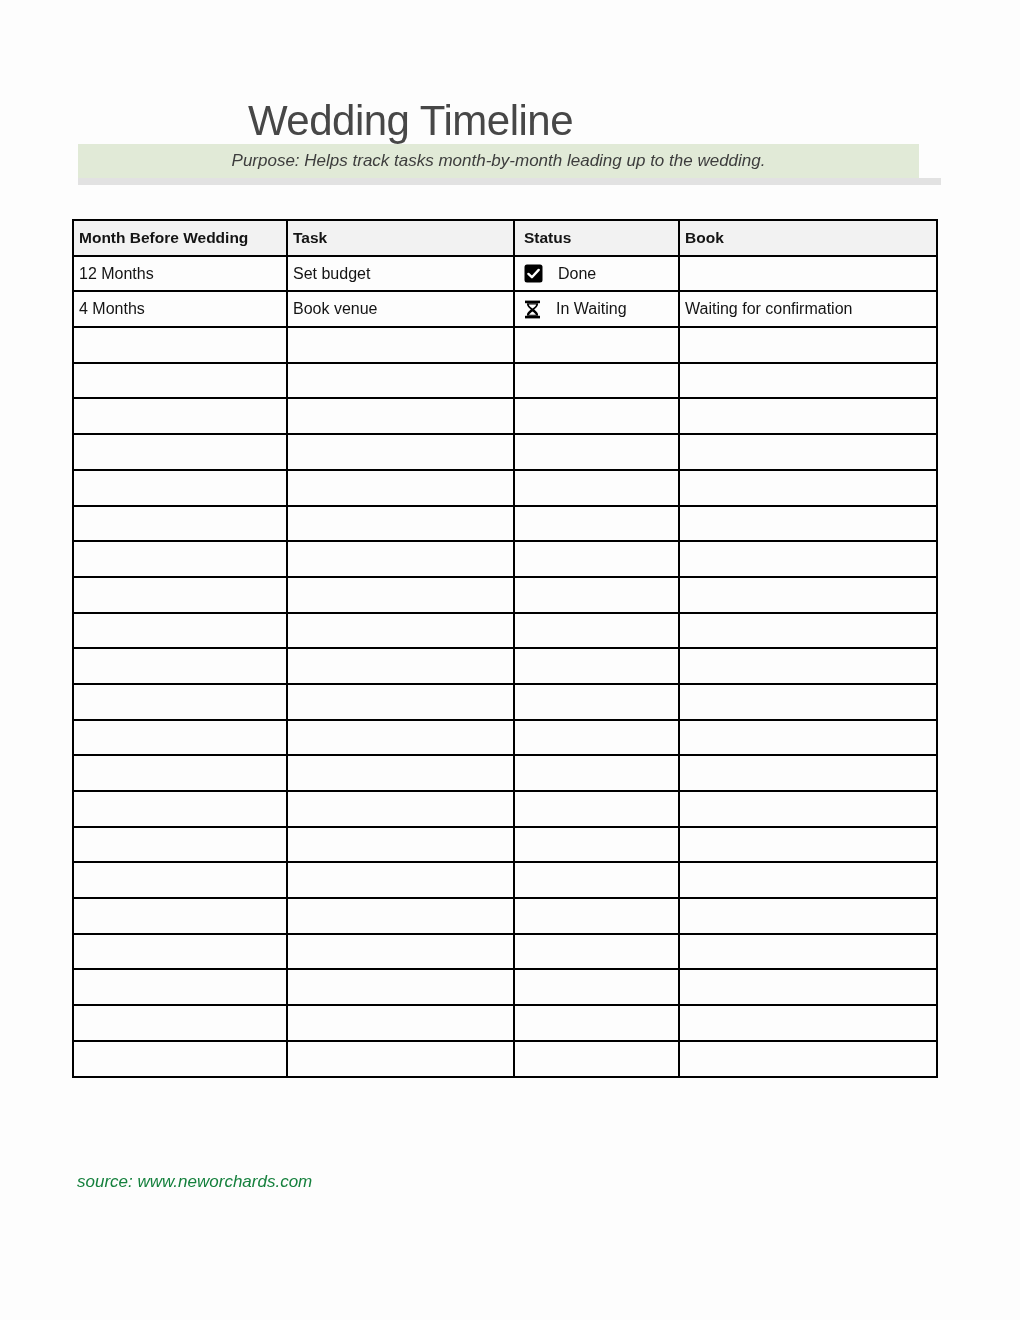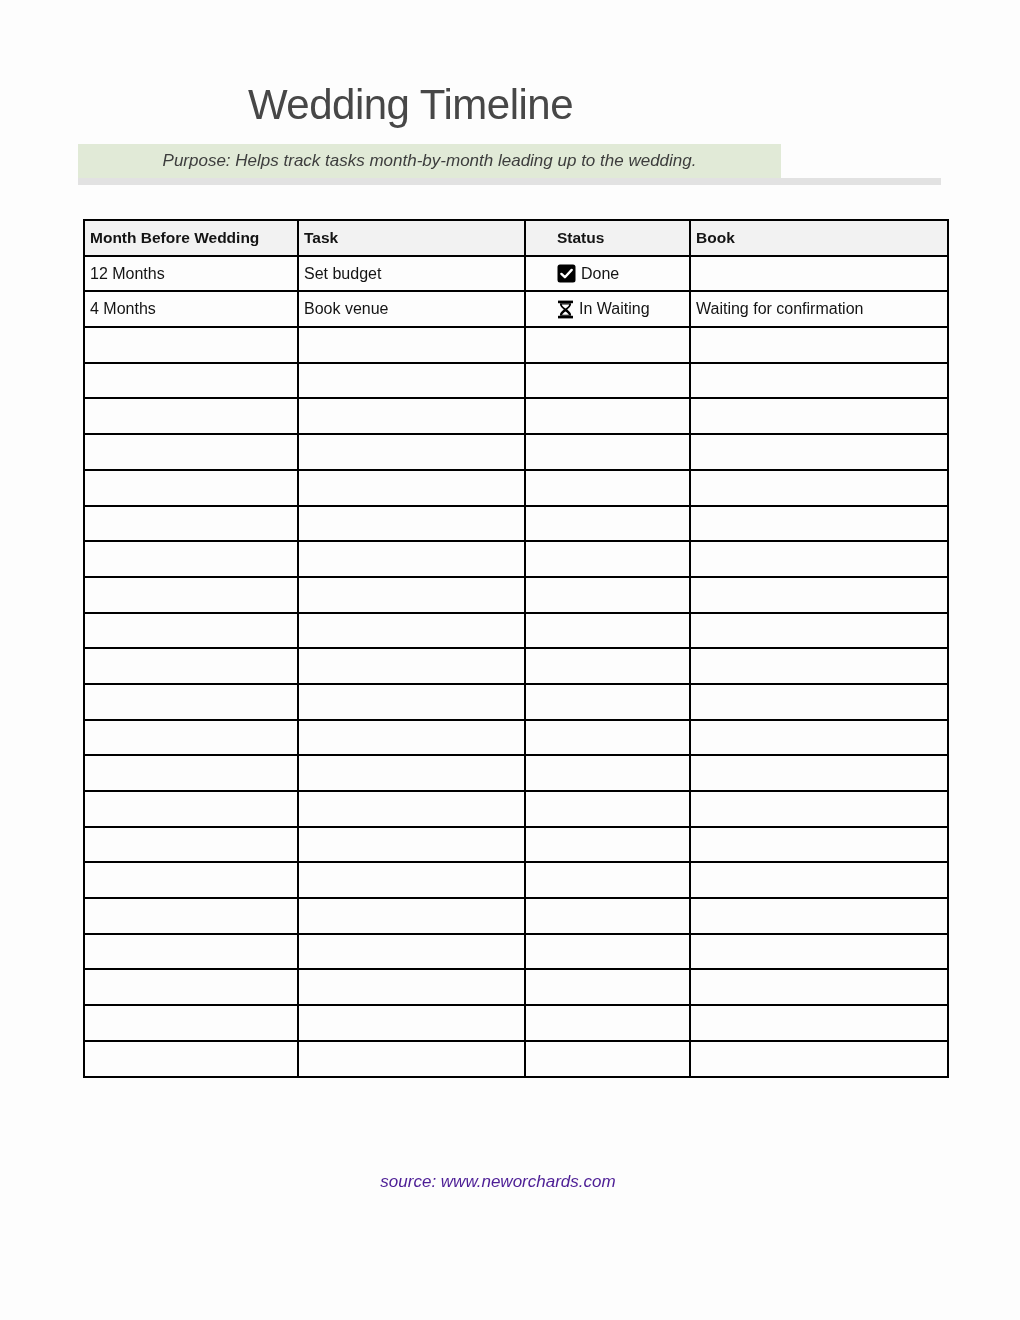--- a/index.html
+++ b/index.html
@@ -5,47 +5,47 @@
   * { margin: 0; padding: 0; box-sizing: border-box; }
   html, body {
     width: 1020px; height: 1320px;
     background: #fdfdfd;
     font-family: "Liberation Sans", sans-serif;
     position: relative;
     overflow: hidden;
   }
   .page-title {
     position: absolute;
-    top: 80px; left: 0; width: 821px;
+    top: 96px; left: 0; width: 821px;
     text-align: center;
     font-size: 42px;
     line-height: 50px;
     font-weight: 400;
     letter-spacing: -0.5px;
     color: #474747;
   }
   .purpose-banner {
     position: absolute;
-    top: 144px; left: 78px; width: 703px; height: 34px;
+    top: 144px; left: 78px; width: 841px; height: 34px;
     background: #e1ead7;
     display: flex; align-items: center; justify-content: center;
   }
   .purpose-text {
     font-style: italic;
     font-size: 17px;
     color: #3d3d3d;
   }
   .banner-strip {
     position: absolute;
     top: 178px; left: 78px; width: 863px; height: 7px;
     background: #e2e2e2;
   }
   .timeline-table-wrap {
     position: absolute;
-    top: 219px; left: 83px; width: 864px;
+    top: 219px; left: 72px; width: 864px;
   }
   table {
     border-collapse: collapse;
     width: 864px;
     table-layout: fixed;
     border: 2px solid #000;
   }
   th, td {
     border: 2px solid #000;
     height: 35.7px;
@@ -55,35 +55,35 @@
     vertical-align: middle;
     padding: 0 4px 0 5px;
     overflow: hidden;
     white-space: nowrap;
   }
   th {
     background: #f2f2f2;
     font-weight: 700;
     font-size: 15.5px;
   }
-  th.c3, td.c3 { padding-left: 31px; }
+  th.c3, td.c3 { padding-left: 9px; }
   .status-flex {
     display: flex;
     align-items: center;
-    gap: 5px;
+    gap: 15px;
   }
   .icon { display: inline-flex; align-items: center; }
   .source-line {
     position: absolute;
     top: 1172px; left: 77px; width: 864px;
-    text-align: center;
+    text-align: left;
     padding-right: 22px;
     font-style: italic;
     font-size: 17px;
-    color: #4c1d95;
+    color: #15803d;
   }
 </style>
 </head>
 <body>
 
 <div class="page-title">Wedding Timeline</div>
 
 <div class="purpose-banner">
   <span class="purpose-text">Purpose: Helps track tasks month-by-month leading up to the wedding.</span>
 </div>

